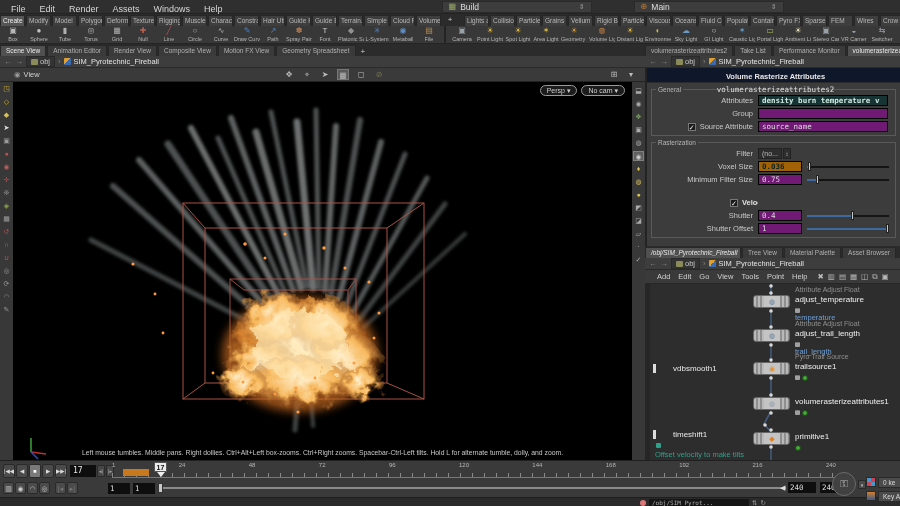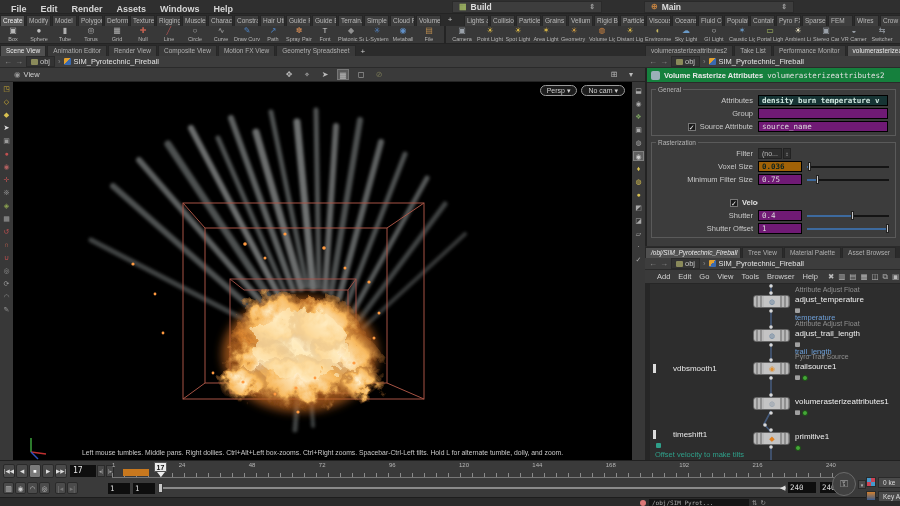--- a/index.html
+++ b/index.html
@@ -2,21 +2,21 @@
 <html><head>
 <meta charset="utf-8">
 <style>
   * { margin:0; padding:0; box-sizing:border-box; }
   html,body { background:#222; }
   body { font-family:"Liberation Sans", sans-serif; }
   #app { position:relative; width:900px; height:506px; background:#383838; overflow:hidden; color:#ccc; }
   .mono { font-family:"DejaVu Sans Mono", monospace; }
 
   
-  #menubar { position:absolute; left:0; top:0; width:900px; height:14px; background:#2f2f2f; display:flex; align-items:center; gap:2px; padding-left:4px; border-bottom:1px solid #242424; z-index:5;font-weight:bold;}
+  #menubar { position:absolute; left:0; top:0; width:900px; height:14px; background:#2f2f2f; display:flex; align-items:center; gap:2px; padding-left:4px; border-bottom:1px solid #242424; z-index:5;}
   .menu-item { font-size:9px; color:#d6d6d6; padding:0 7px; }
   .menu-dropdown { display:flex; align-items:center; gap:4px; background:#3d3d3d; border:1px solid #2a2a2a; height:12px; font-size:8.5px; color:#ddd; padding:0 6px; width:150px; }
   .menu-dropdown .dd-icon { color:#9ab060; font-size:8px; }
   .menu-dropdown .dd-arrows { margin-left:auto; color:#999; font-size:7px; }
   #build-dd { margin-left:210px; }
   #main-dd { margin-left:40px; }
 
   
   #shelf-tabs { position:absolute; left:0; top:14px; width:900px; height:12px; background:#2b2b2b; display:flex; align-items:flex-end; z-index:5;}
   .shelf-tab { flex:0 0 25px; height:11px; background:#3e3e3e; border:1px solid #262626; border-bottom:none; font-size:6.5px; color:#b8b8b8; overflow:hidden; white-space:nowrap; padding:1px 2px 0 2px; margin-right:1px; }
@@ -66,21 +66,21 @@
   #vp-right-strip { position:absolute; right:0; top:0; width:13px; height:378px; background:#383838; display:flex; flex-direction:column; align-items:center; gap:3px; padding-top:4px; z-index:3;}
   .strip-icon { width:11px; height:10px; font-size:7px; text-align:center; line-height:10px; }
   .strip-icon.active { background:#5f5f5f; border:1px solid #808080; }
   #persp-pills { position:absolute; right:20px; top:3px; display:flex; gap:4px; z-index:4; }
   .pill { border:1px solid #9a9a9a; border-radius:7px; background:#1c1c1c; color:#cfcfcf; font-size:7px; padding:0 6px; height:11px; line-height:10px; }
   #vp-help { position:absolute; left:13px; right:13px; bottom:4px; text-align:center; font-size:6.8px; color:#c9c9c9; z-index:4;}
   #scene-svg { position:absolute; left:13px; top:0; width:619px; height:378px; }
 
   
   #param-panel { position:absolute; left:645px; top:68px; width:255px; height:178px; background:#3c3c3c; border-left:2px solid #232323; overflow:hidden; }
-  #param-header { height:15px; display:flex; align-items:center; gap:4px; background:#15803d; border-bottom:1px solid #2a2a2a; padding-left:4px;}
+  #param-header { height:15px; display:flex; align-items:center; gap:4px; background:#0f172a; border-bottom:1px solid #2a2a2a; padding-left:4px;flex-direction:column;}
   #param-header .p-icon { width:9px; height:9px; background:#9ab0b8; border-radius:2px; }
   #param-header .p-title { font-size:7.5px; font-weight:bold; color:#e8e8e8; white-space:nowrap; }
   #param-header .p-name { font-size:7.5px; color:#e0e0e0; }
   fieldset.pgroup { border:1px solid #5a5a5a; margin:3px 4px 0 4px; padding:1px 0 2px 0; }
   fieldset.pgroup legend { font-size:6.5px; color:#b5b5b5; margin-left:4px; padding:0 2px; }
   .prow { display:flex; align-items:center; height:13px; }
   .plabel { width:106px; text-align:right; font-size:7.5px; color:#c8c8c8; padding-right:5px; flex:0 0 106px; white-space:nowrap; overflow:hidden;}
   .pfield { background:#701a75; border:1px solid #000; color:#ddd; font-size:7.5px; padding:0 3px; height:11px; line-height:10px; }
   .pfield.wide { width:130px; }
   .pfield.attr { background:#163434; color:#cfe8df; font-weight:bold; width:130px; }
@@ -711,21 +711,21 @@
     <span class="node-chip"></span>
     <span class="crumb-node">SIM_Pyrotechnic_Fireball</span>
   </div>
   <div id="net-menu">
     <div style="display:flex;">
         <span class="nm-item">Add</span>
         <span class="nm-item">Edit</span>
         <span class="nm-item">Go</span>
         <span class="nm-item">View</span>
         <span class="nm-item">Tools</span>
-        <span class="nm-item">Browser</span>
+        <span class="nm-item">Point</span>
         <span class="nm-item">Help</span>
       </div>
     <div class="nm-icons">
         <span class="nm-icon">✖</span>
         <span class="nm-icon">▥</span>
         <span class="nm-icon">▤</span>
         <span class="nm-icon">▦</span>
         <span class="nm-icon">◫</span>
         <span class="nm-icon">⧉</span>
         <span class="nm-icon">▣</span>

